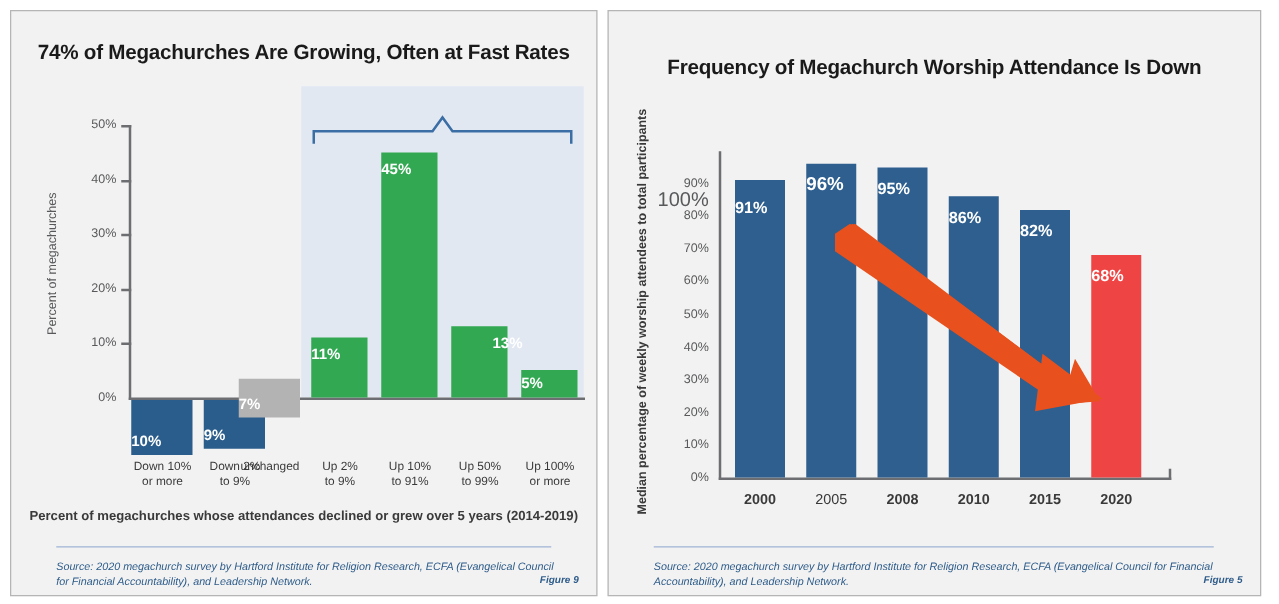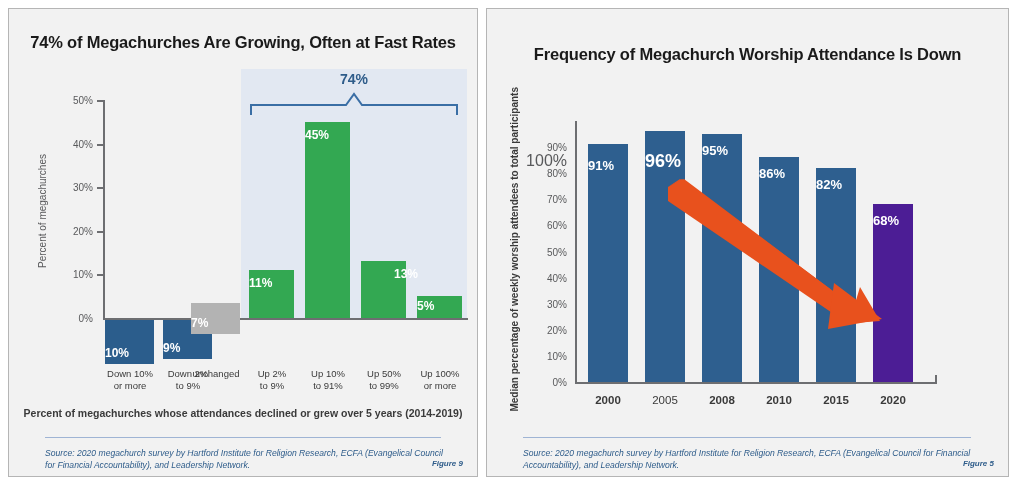--- a/index.html
+++ b/index.html
@@ -146,21 +146,20 @@
 
 <div class="figure-wrap">
 
   <div class="panel panel-left">
 
     <div class="chart-title">74% of Megachurches Are Growing, Often at Fast Rates</div>
 
     <div class="shade-band" style="left:232px; top:60px; width:226px; height:249px;"></div>
 
     <div class="brace-wrap" style="left:232px; top:62px; width:226px; height:45px;">
-      <div class="brace-value" style="top:0px;">74%</div>
       <svg width="226" height="28" style="position:absolute; left:0; top:20px;">
         <path d="M 10 24 L 10 14 L 105 14 L 113 3 L 121 14 L 216 14 L 216 24" fill="none" stroke="#3a6ea5" stroke-width="2"></path>
       </svg>
     </div>
 
     <div class="ylabel" style="left:28px; top:145px; font-size:10px;">Percent of megachurches</div>
 
     <div class="ytick" style="left:46px; width:38px; top:91px;  font-size:10px;">50%</div>
     <div class="ytick" style="left:46px; width:38px; top:134.6px;font-size:10px;">40%</div>
     <div class="ytick" style="left:46px; width:38px; top:178.2px;font-size:10px;">30%</div>
@@ -259,32 +258,32 @@
     <div class="ytick" style="left:36px; width:44px; top:373px;   font-size:10px;">0%</div>
 
     <div class="axis-line-v" style="left:88px; top:112px; height:263px;"></div>
     <div class="axis-line-h" style="left:88px; top:373px; width:362px;"></div>
     <div class="axis-line-v" style="left:448px; top:366px; height:9px;"></div>
 
     <div class="bar" style="left:101px; top:135px; width:40px; height:238px; background:#2e5f8f;">
       <div class="bar-value" style="top:14px; font-size:13px;">91%</div>
     </div>
     <div class="bar" style="left:158px; top:122px; width:40px; height:251px; background:#2e5f8f;">
-      <div class="bar-value" style="top:20px; font-size:18px;">96%</div>
+      <div class="bar-value" style="top:8px; font-size:15px;">96%</div>
     </div>
     <div class="bar" style="left:215px; top:125px; width:40px; height:248px; background:#2e5f8f;">
       <div class="bar-value" style="top:9px; font-size:13px;">95%</div>
     </div>
     <div class="bar" style="left:272px; top:148px; width:40px; height:225px; background:#2e5f8f;">
       <div class="bar-value" style="top:9px; font-size:13px;">86%</div>
     </div>
     <div class="bar" style="left:329px; top:159px; width:40px; height:214px; background:#2e5f8f;">
       <div class="bar-value" style="top:9px; font-size:13px;">82%</div>
     </div>
-    <div class="bar" style="left:386px; top:195px; width:40px; height:178px; background:#4c1d95;">
+    <div class="bar" style="left:386px; top:195px; width:40px; height:178px; background:#ef4444;">
       <div class="bar-value" style="top:9px; font-size:13px;">68%</div>
     </div>
 
     <svg width="290" height="200" style="position:absolute; left:175px; top:170px; pointer-events:none;">
       <g>
         <polygon points="6,8 22,0 192,128 198,108 218,142 180,145 188,126 18,0" fill="#e8511d"></polygon>
         <polygon points="6,8 20,0 190,126 182,142 6,22" fill="#e8511d"></polygon>
         <polygon points="172,104 220,140 166,150" fill="#e8511d"></polygon>
       </g>
     </svg>

